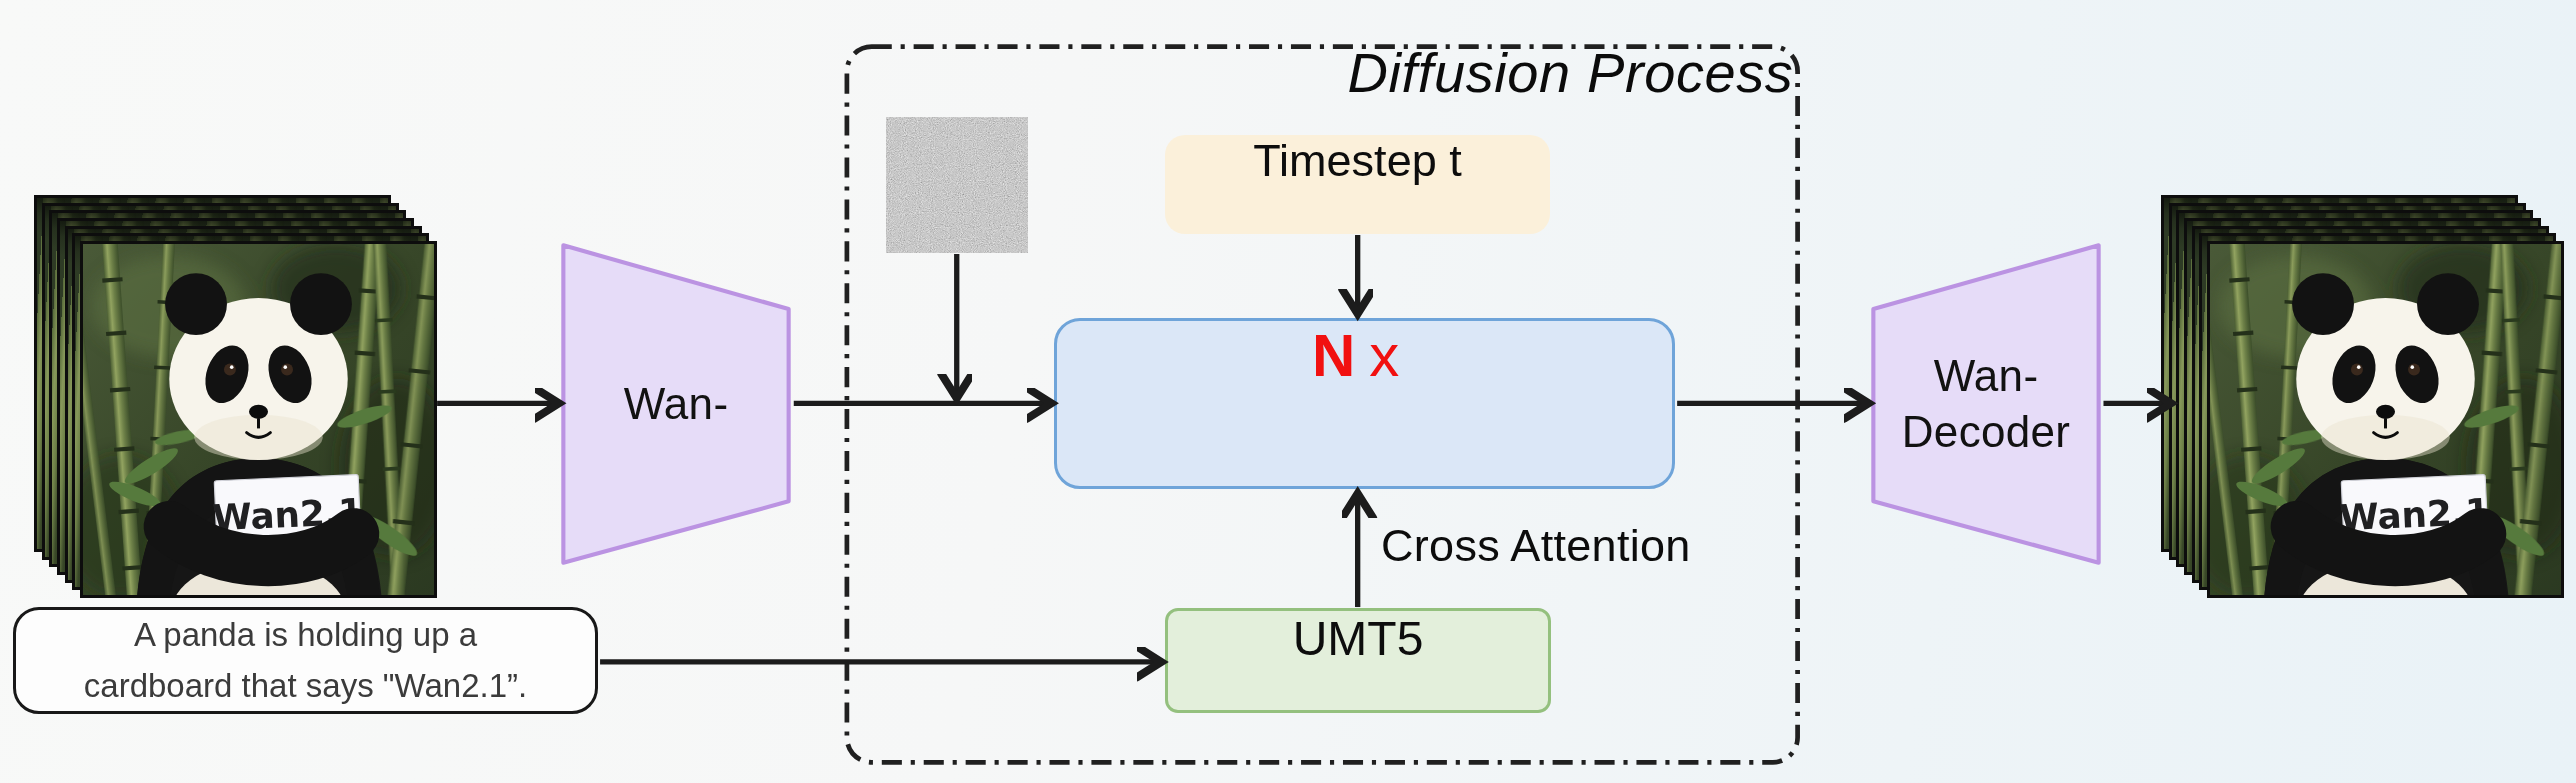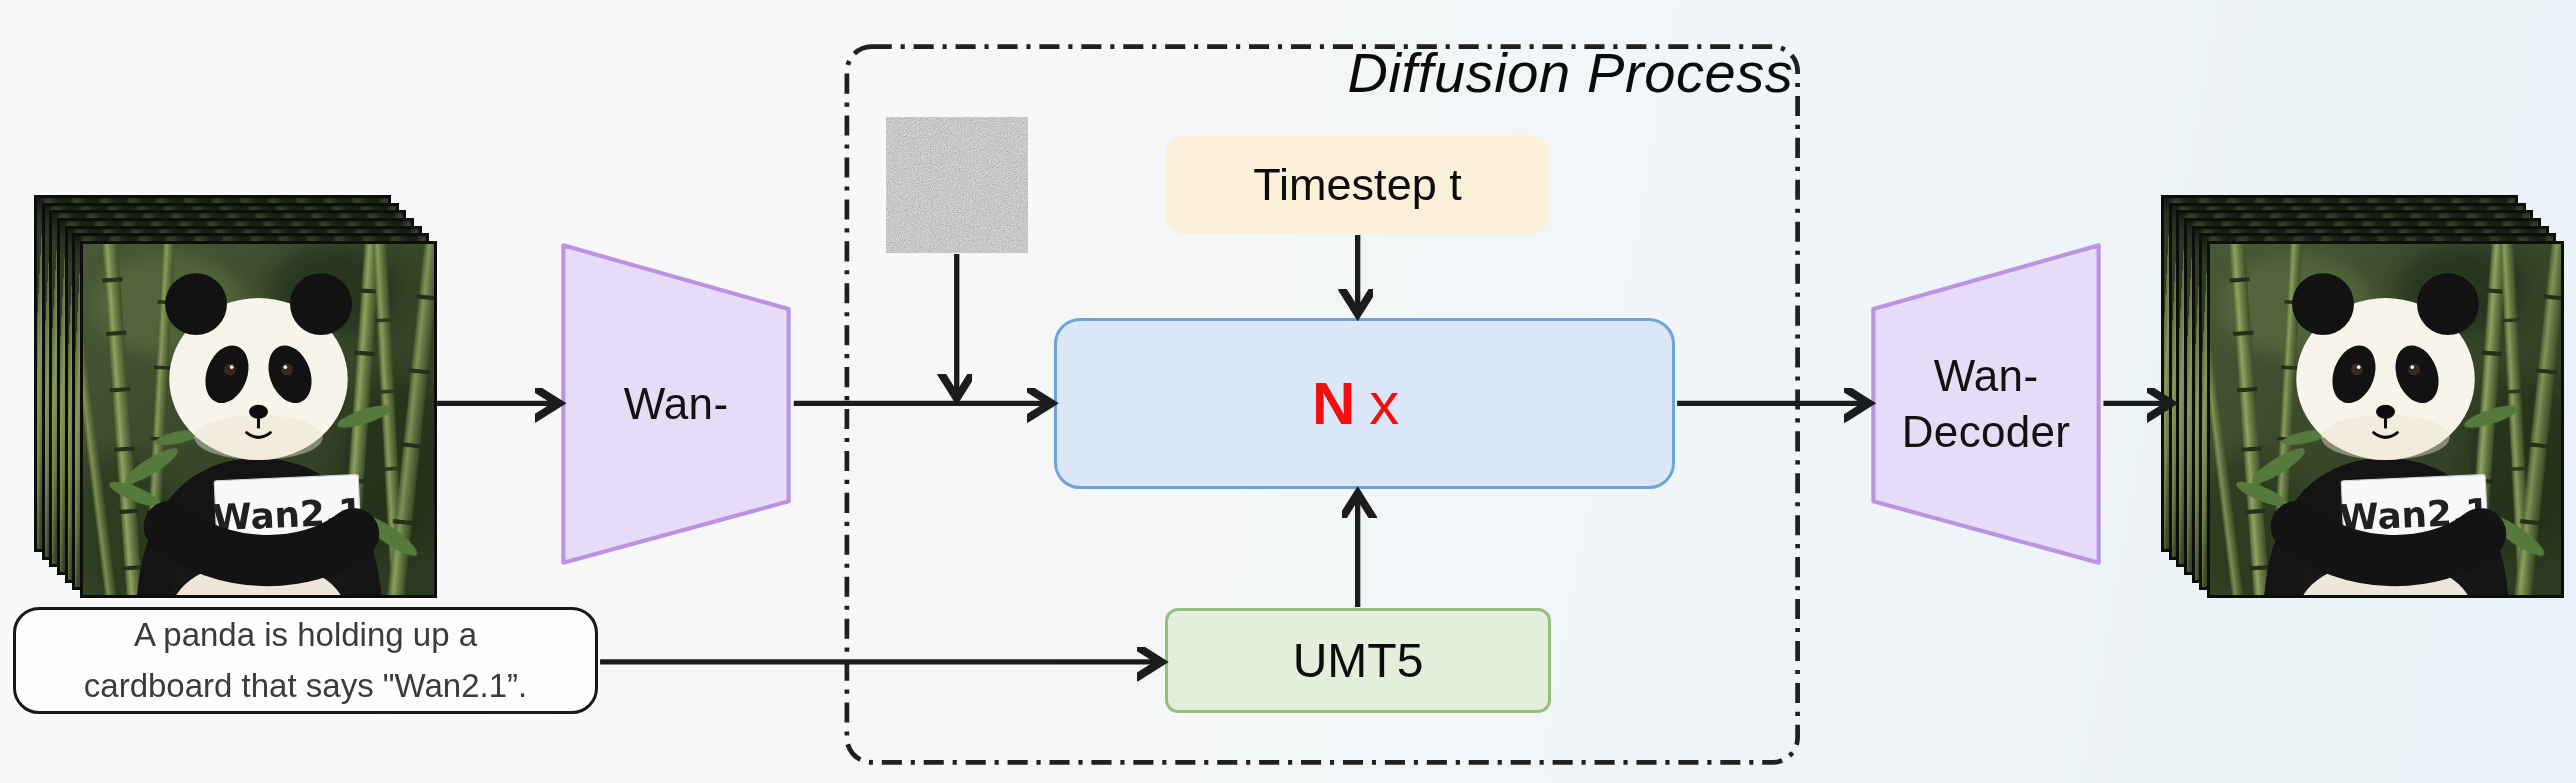--- a/index.html
+++ b/index.html
@@ -34,21 +34,21 @@
   .vae-encoder{left:561px;}
   .vae-decoder{left:1871px;}
   
   .diffusion-title{
     position:absolute;left:1346px;top:40px;width:449px;
     text-align:center;font-size:56px;font-style:italic;color:#0b0b0b;
     letter-spacing:0.6px;z-index:3;
   }
   .noise{position:absolute;left:886px;top:117px;width:142px;height:136px;z-index:3;}
   
-  .node{position:absolute;box-sizing:border-box;display:flex;align-items:center;justify-content:center;z-index:3;}
+  .node{position:absolute;box-sizing:border-box;display:flex;align-items:flex-start;justify-content:center;z-index:3;}
   .node-timestep{
     left:1165px;top:135px;width:385px;height:99px;
     background:#fbf0da;border-radius:20px;
     font-size:45px;color:#0d0d0d;
   }
   .node-dit{
     left:1054px;top:318px;width:621px;height:171px;
     background:#dbe7f7;border:3.5px solid #6fa4d9;border-radius:26px;
     font-size:60px;color:#0c0c0c;
   }
@@ -240,20 +240,21 @@
 
   <div class="node node-timestep">
     <span>Timestep t</span>
   </div>
 
   <div class="node node-dit">
     <span class="red-n">N</span>
     <span class="red-x">x</span>
   </div>
 
+  <div class="cross-attn">Cross Attention</div>
 
   <div class="node node-umt5">
     <span>UMT5</span>
   </div>
 
   <div class="vae vae-decoder">
     <svg viewBox="0 0 390 546">
       <polygon points="4,112 386,4 386,542 4,438" fill="#e6dcf8" stroke="#bb93e2" stroke-width="7" stroke-linejoin="round"></polygon>
     </svg>
     <div class="trap-label">

